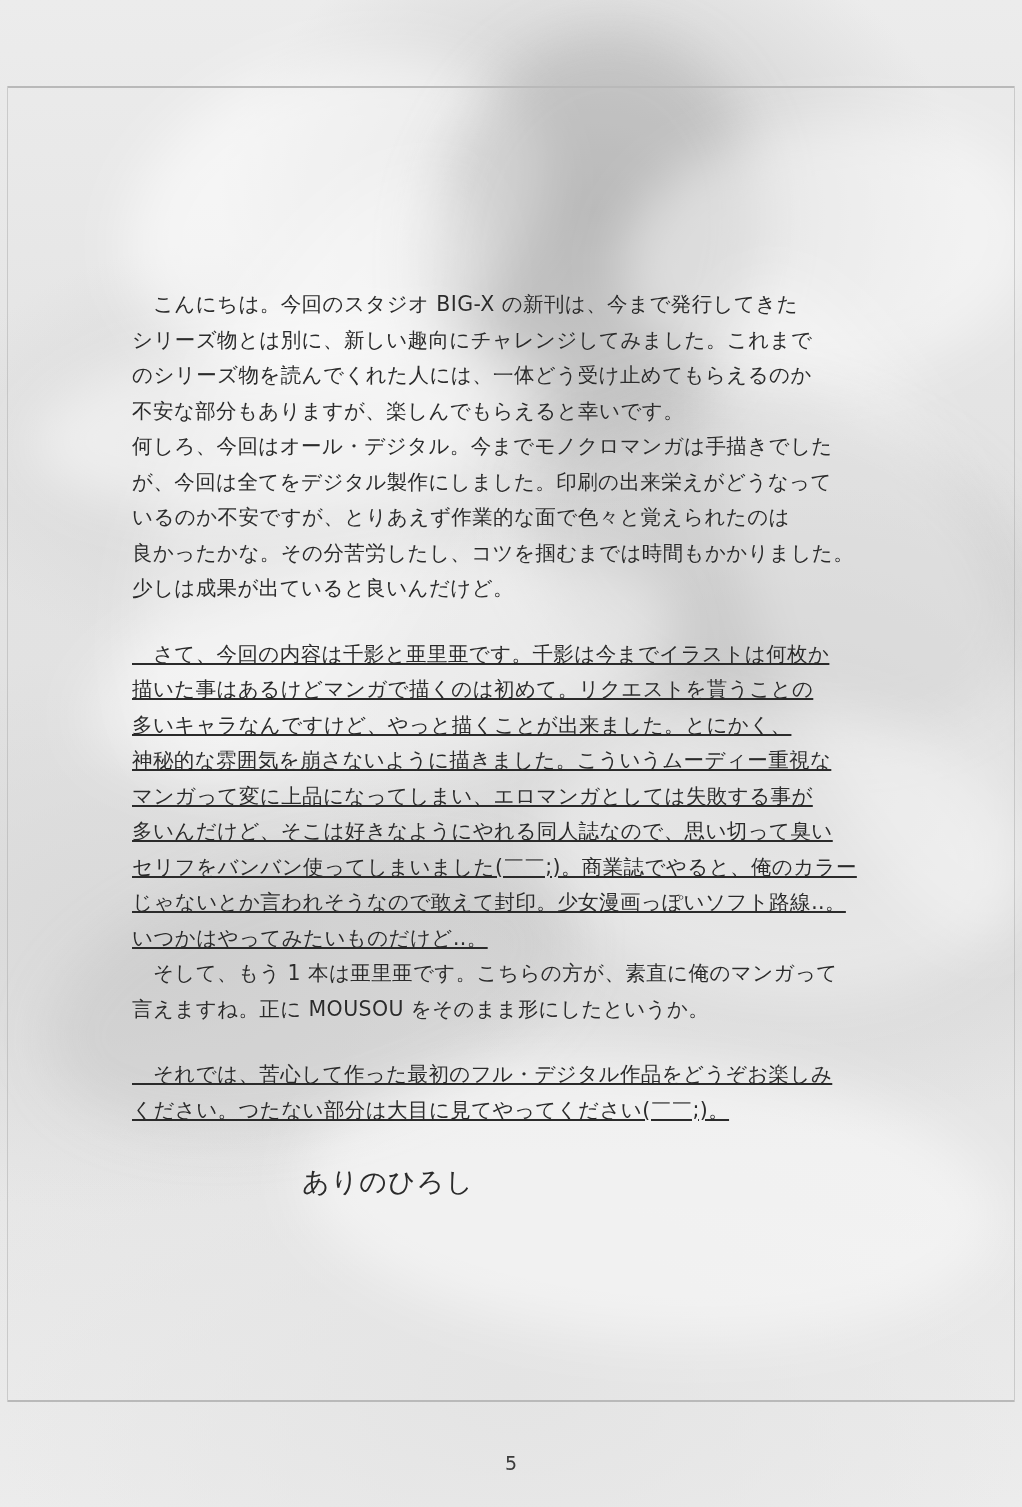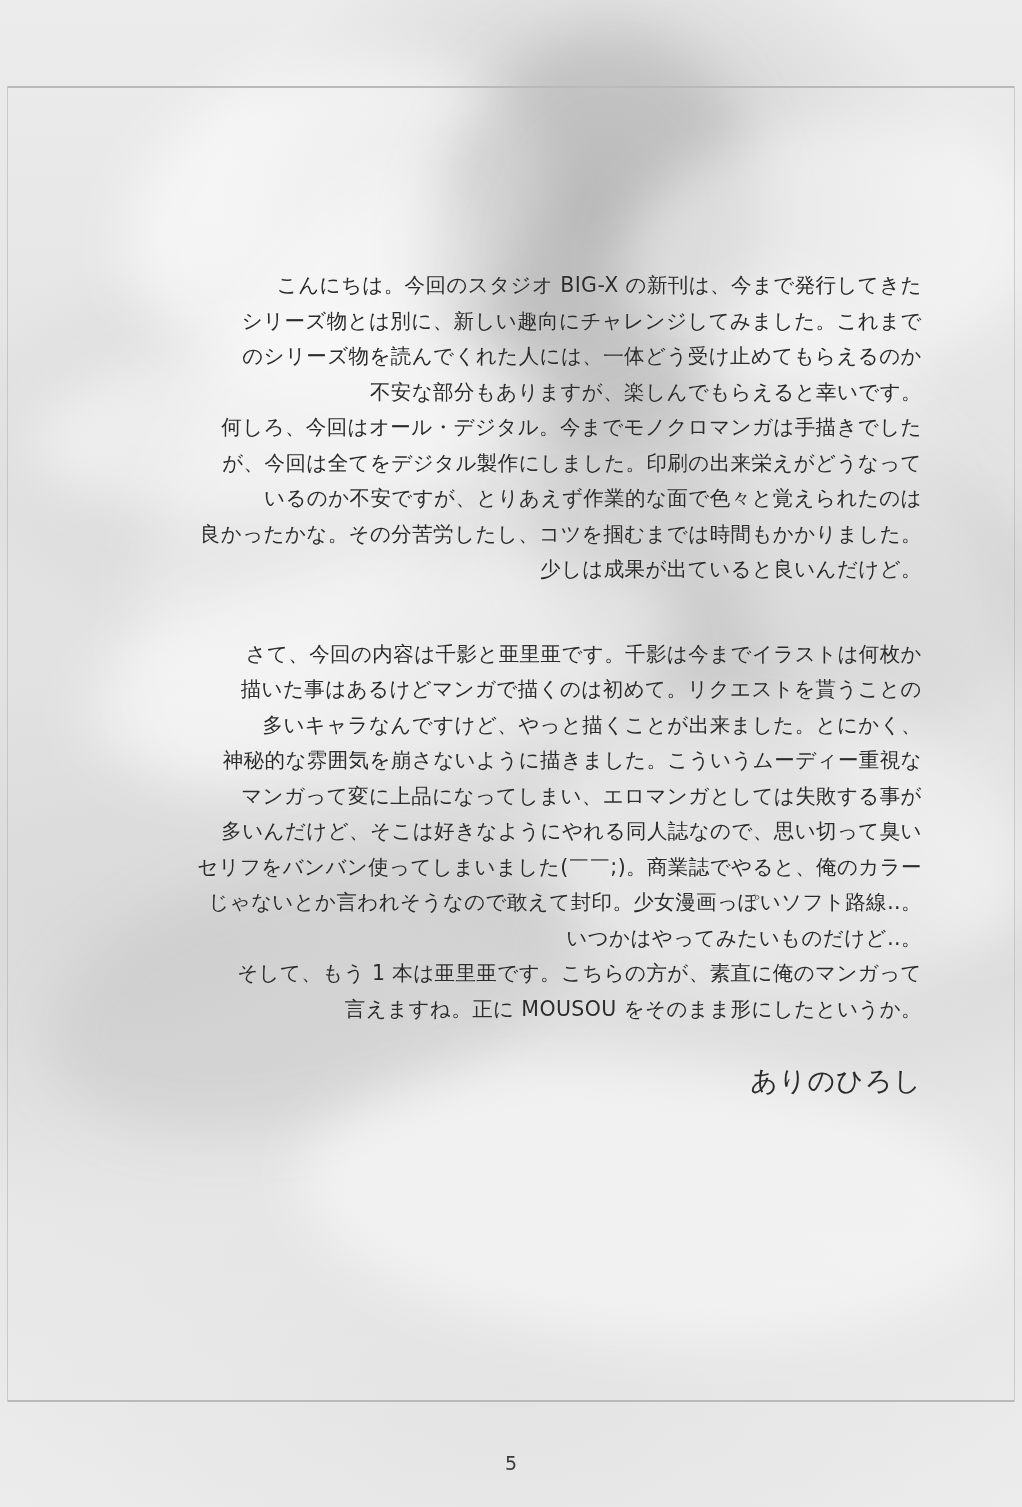--- a/index.html
+++ b/index.html
@@ -57,36 +57,35 @@
   }
   .frame-top { left: 8px; top: 86px; width: 1006px; height: 2px; }
   .frame-bottom { left: 8px; top: 1400px; width: 1006px; height: 2px; }
   .frame-edge-left { left: 7px; top: 86px; width: 1px; height: 1316px; background: rgba(170,170,170,.5); }
   .frame-edge-right { left: 1014px; top: 86px; width: 1px; height: 1316px; background: rgba(170,170,170,.5); }
 
   
   .text-block {
     position: absolute;
     left: 132px;
-    top: 268px;
+    top: 287px;
     width: 790px;
     color: #2b2b2b;
     font-family: "DejaVu Sans", "Liberation Sans", sans-serif;
     font-size: 20.5px;
     line-height: 35.5px;
     letter-spacing: .4px;
     text-shadow: 0 0 1px rgba(255,255,255,.45);
-    text-align: right;
   }
   .para {
     margin: 0;
     white-space: pre-wrap;
   }
   .para + .para { margin-top: 0; }
-  .para.gap { margin-top: 49px; }
+  .para.gap { margin-top: 30px; text-decoration: underline; }
   .sign {
     margin: 0;
     margin-top: 36px;
     padding-left: 170px;
     font-size: 27px;
     letter-spacing: 1px;
   }
 
   
   .page-number {
@@ -143,20 +142,22 @@
 描いた事はあるけどマンガで描くのは初めて。リクエストを貰うことの
 多いキャラなんですけど、やっと描くことが出来ました。とにかく、
 神秘的な雰囲気を崩さないように描きました。こういうムーディー重視な
 マンガって変に上品になってしまい、エロマンガとしては失敗する事が
 多いんだけど、そこは好きなようにやれる同人誌なので、思い切って臭い
 セリフをバンバン使ってしまいました(￣￣;)。商業誌でやると、俺のカラー
 じゃないとか言われそうなので敢えて封印。少女漫画っぽいソフト路線‥。
 いつかはやってみたいものだけど‥。</p>
     <p class="para">　そして、もう 1 本は亜里亜です。こちらの方が、素直に俺のマンガって
 言えますね。正に MOUSOU をそのまま形にしたというか。</p>
+    <p class="para gap">　それでは、苦心して作った最初のフル・デジタル作品をどうぞお楽しみ
+ください。つたない部分は大目に見てやってください(￣￣;)。</p>
     <p class="sign">ありのひろし</p>
   </div>
 
   <div class="page-number">
     <span class="num">5</span>
   </div>
 
 </div>
 
 </body></html>

